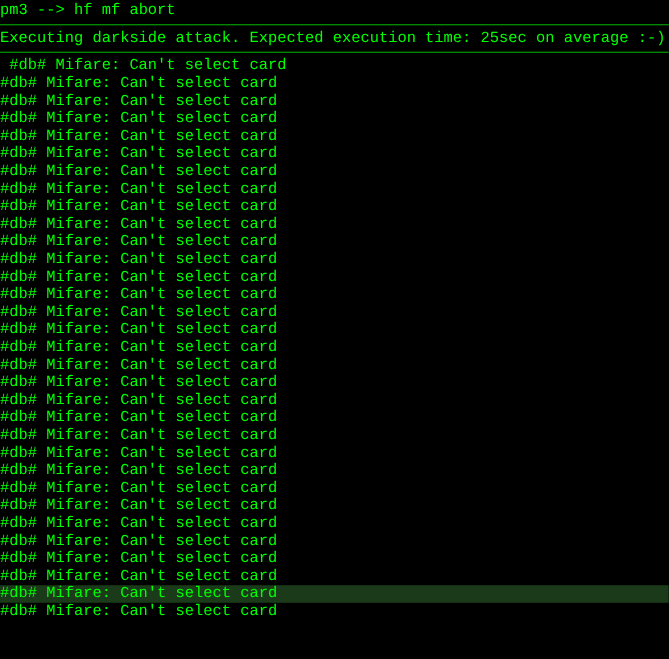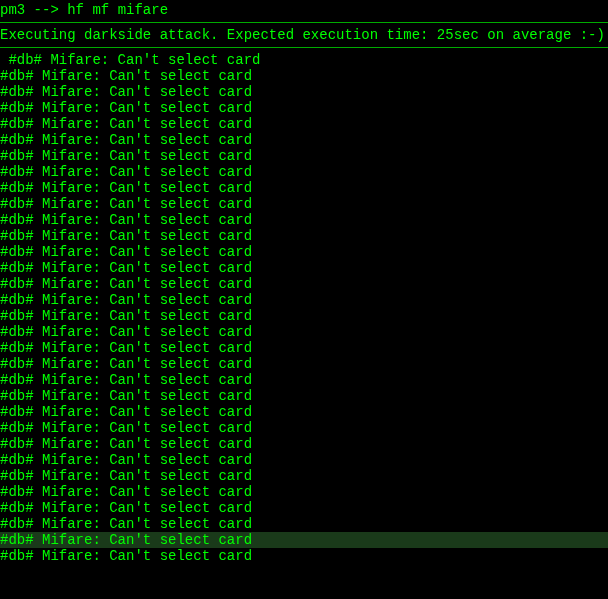--- a/index.html
+++ b/index.html
@@ -39,21 +39,21 @@
       color: #00ff00;
     }
     .highlighted {
       background-color: #1a3a1a;
     }
   </style>
 </head>
 <body>
 
 <div class="terminal">
-  <div class="prompt-line"><span>pm3 --&gt; </span><span class="cmd">hf mf mifare</span></div>
+  <div class="prompt-line"><span>pm3 --&gt; </span><span class="cmd">hf mf abort</span></div>
   <div class="separator"></div>
   <div class="line">Executing darkside attack. Expected execution time: 25sec on average :-)</div>
   <div class="separator"></div>
   <div id="error-lines">
       <div class="line"> #db# Mifare: Can't select card</div>
       <div class="line">#db# Mifare: Can't select card</div>
       <div class="line">#db# Mifare: Can't select card</div>
       <div class="line">#db# Mifare: Can't select card</div>
       <div class="line">#db# Mifare: Can't select card</div>
       <div class="line">#db# Mifare: Can't select card</div>

